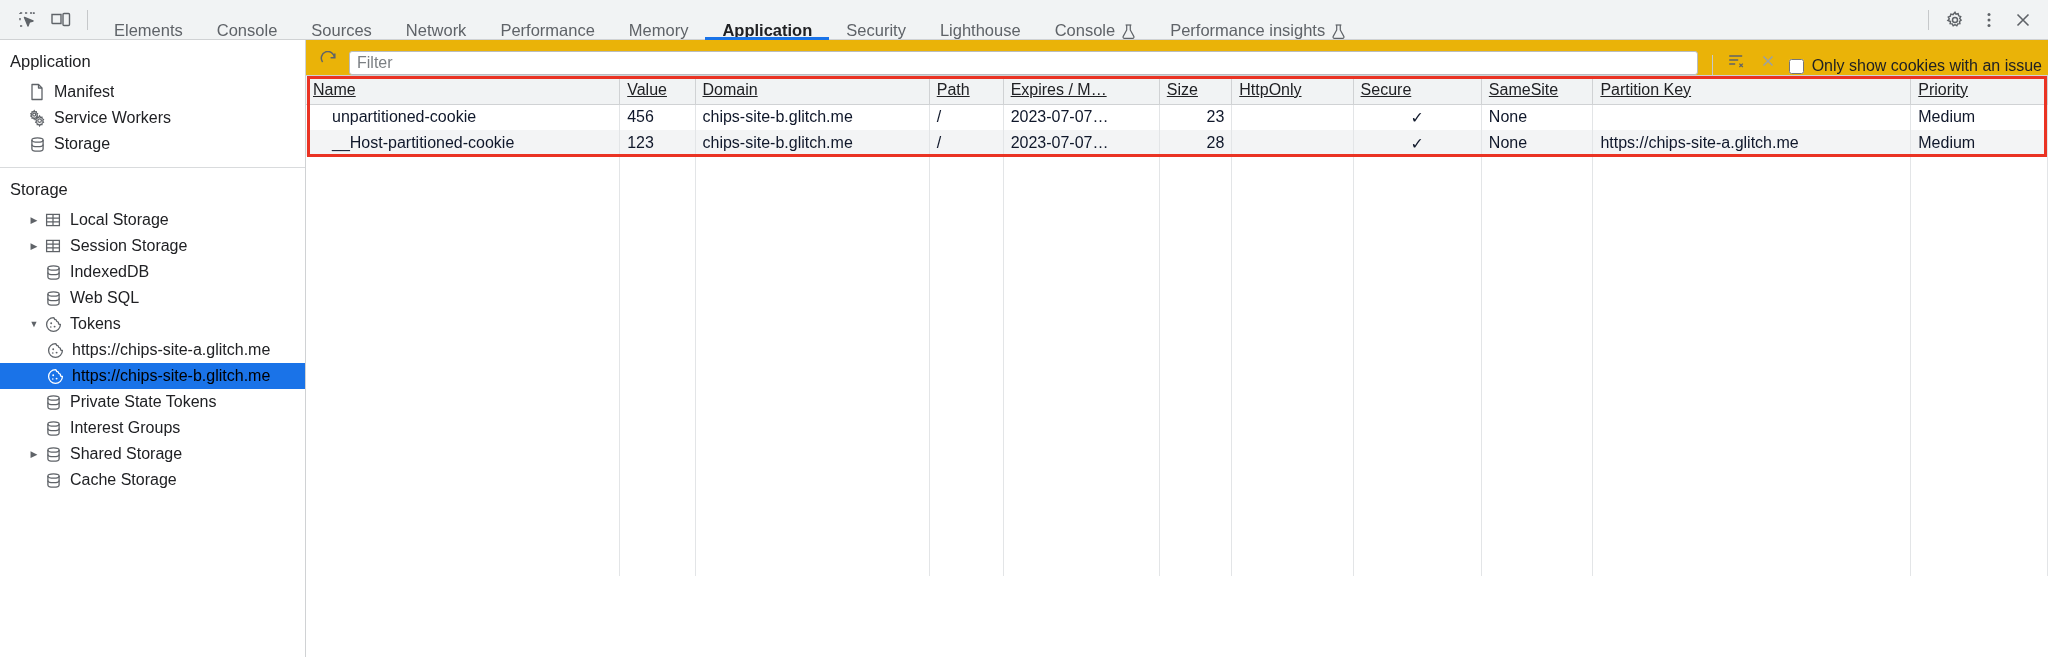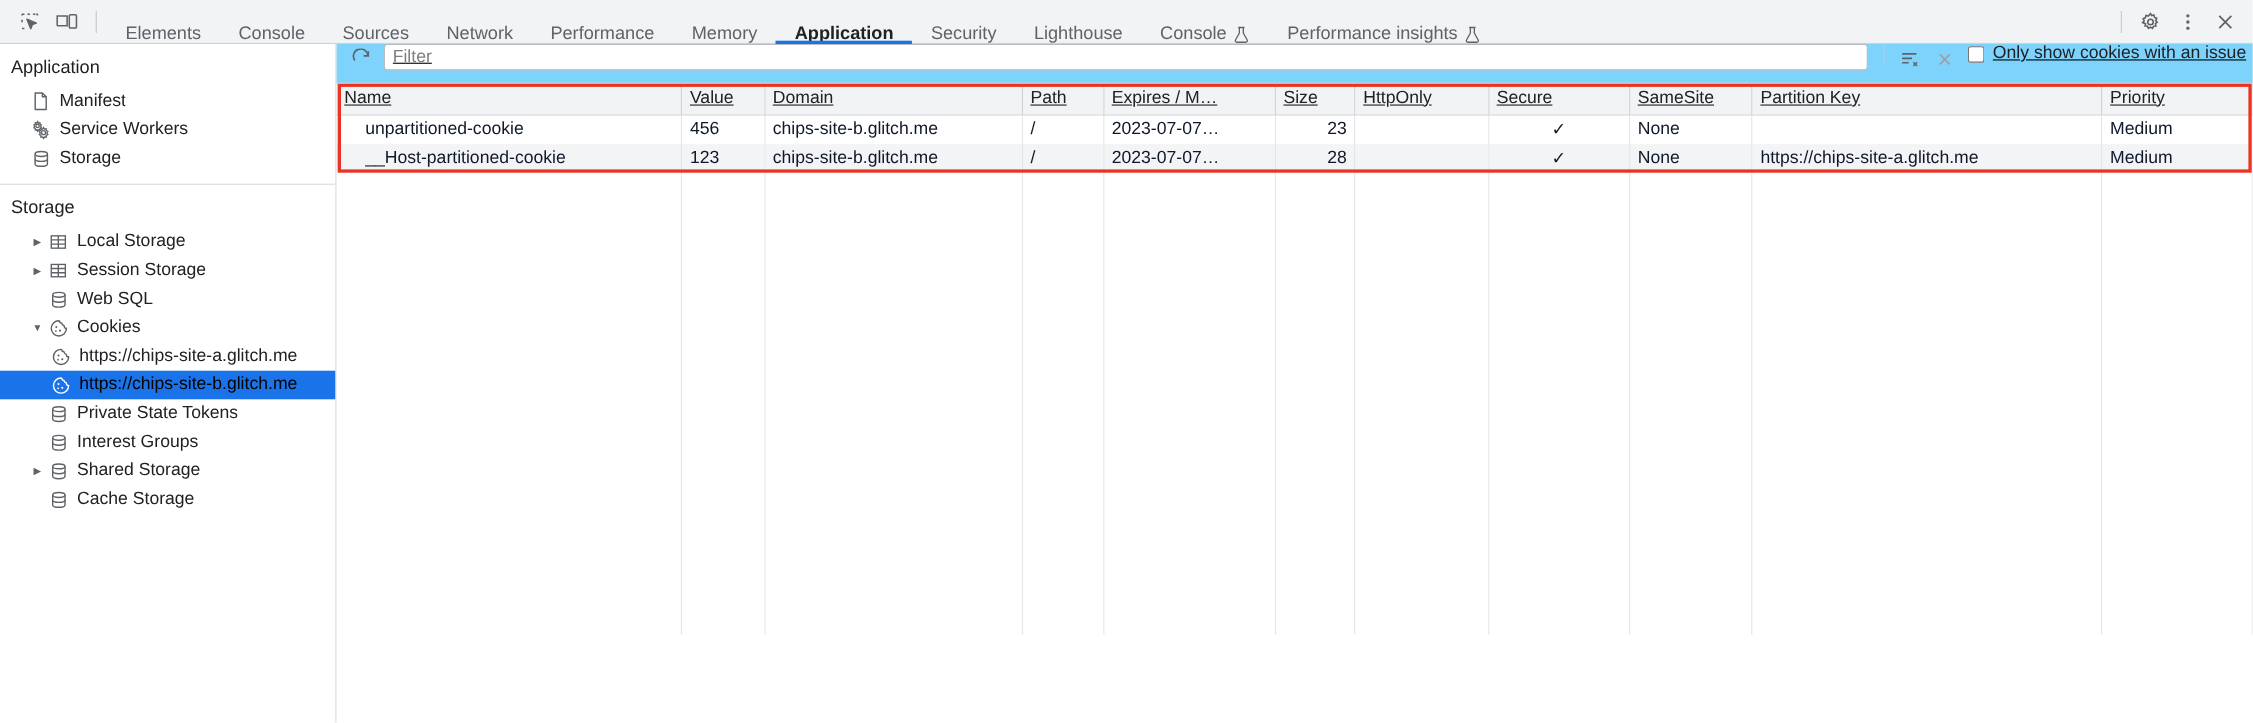--- a/index.html
+++ b/index.html
@@ -81,24 +81,24 @@
     color: #5f6368; margin-right: 6px;
   }
   .sb-label { overflow: hidden; text-overflow: ellipsis; }
   .indent-1 { padding-left: 26px; }
   .indent-2 { padding-left: 44px; }
 
   
   .main { flex: 1; display: flex; flex-direction: column; min-width: 0; background: #fff; }
   .filterbar {
     height: 36px; min-height: 36px;
-    background: #7dd3fc;
+    background: #eab308;
     border-bottom: 1px solid #d0d2d4;
-    display: flex; align-items: flex-start;
-    padding: 0 6px 0 8px; gap: 2px; text-decoration: underline;
+    display: flex; align-items: flex-end;
+    padding: 0 6px 0 8px; gap: 2px;
   }
   .fb-icon {
     width: 30px; height: 28px;
     display: flex; align-items: center; justify-content: center;
     color: #5f6368; cursor: pointer; border-radius: 3px;
   }
   .filter-input {
     flex: 1; height: 24px;
     border: 1px solid #b9bcbf; border-radius: 3px;
     background: #fff;
@@ -297,20 +297,31 @@
           <span class="arrow">▶</span>
           <span class="sb-ico">
             <svg width="16" height="16" viewBox="0 0 16 16" fill="none" stroke="currentColor" stroke-width="1.25">
               <rect x="1.6" y="2.4" width="12.8" height="11.2"></rect>
               <path d="M1.6 6.1h12.8M1.6 9.9h12.8M8 2.4v11.2"></path>
             </svg>
           </span>
           <span class="sb-label">Session Storage</span>
         </div>
 
+        <div class="sb-item indent-1">
+          <span class="arrow spacer">▶</span>
+          <span class="sb-ico">
+            <svg width="17" height="17" viewBox="0 0 17 17" fill="none" stroke="currentColor" stroke-width="1.3">
+              <ellipse cx="8.5" cy="4" rx="5.6" ry="2.2"></ellipse>
+              <path d="M2.9 4v9c0 1.2 2.5 2.2 5.6 2.2S14.1 14.2 14.1 13V4"></path>
+              <path d="M2.9 8.5c0 1.2 2.5 2.2 5.6 2.2s5.6-1 5.6-2.2"></path>
+            </svg>
+          </span>
+          <span class="sb-label">IndexedDB</span>
+        </div>
 
         <div class="sb-item indent-1">
           <span class="arrow spacer">▶</span>
           <span class="sb-ico">
             <svg width="17" height="17" viewBox="0 0 17 17" fill="none" stroke="currentColor" stroke-width="1.3">
               <ellipse cx="8.5" cy="4" rx="5.6" ry="2.2"></ellipse>
               <path d="M2.9 4v9c0 1.2 2.5 2.2 5.6 2.2S14.1 14.2 14.1 13V4"></path>
               <path d="M2.9 8.5c0 1.2 2.5 2.2 5.6 2.2s5.6-1 5.6-2.2"></path>
             </svg>
           </span>
@@ -320,21 +331,21 @@
         <div class="sb-item indent-1">
           <span class="arrow">▼</span>
           <span class="sb-ico">
             <svg width="17" height="17" viewBox="0 0 17 17" fill="none" stroke="currentColor" stroke-width="1.3">
               <path d="M8.5 1.6a6.9 6.9 0 106.9 6.9c0-.5-.9.2-1.6-.5-.8-.8 0-1.7-.6-1.9-1.3-.4-1.9-1-2-2.1-.1-.8-.9-.1-1.6-.8-.6-.6.2-1.5-1.1-1.6z"></path>
               <circle cx="6.2" cy="7.2" r=".95" fill="currentColor" stroke="none"></circle>
               <circle cx="9.6" cy="10.6" r=".95" fill="currentColor" stroke="none"></circle>
               <circle cx="5.8" cy="11" r=".8" fill="currentColor" stroke="none"></circle>
             </svg>
           </span>
-          <span class="sb-label">Cookies</span>
+          <span class="sb-label">Tokens</span>
         </div>
 
         <div class="sb-item indent-2">
           <span class="sb-ico">
             <svg width="17" height="17" viewBox="0 0 17 17" fill="none" stroke="currentColor" stroke-width="1.3">
               <path d="M8.5 1.6a6.9 6.9 0 106.9 6.9c0-.5-.9.2-1.6-.5-.8-.8 0-1.7-.6-1.9-1.3-.4-1.9-1-2-2.1-.1-.8-.9-.1-1.6-.8-.6-.6.2-1.5-1.1-1.6z"></path>
               <circle cx="6.2" cy="7.2" r=".95" fill="currentColor" stroke="none"></circle>
               <circle cx="9.6" cy="10.6" r=".95" fill="currentColor" stroke="none"></circle>
               <circle cx="5.8" cy="11" r=".8" fill="currentColor" stroke="none"></circle>
             </svg>

